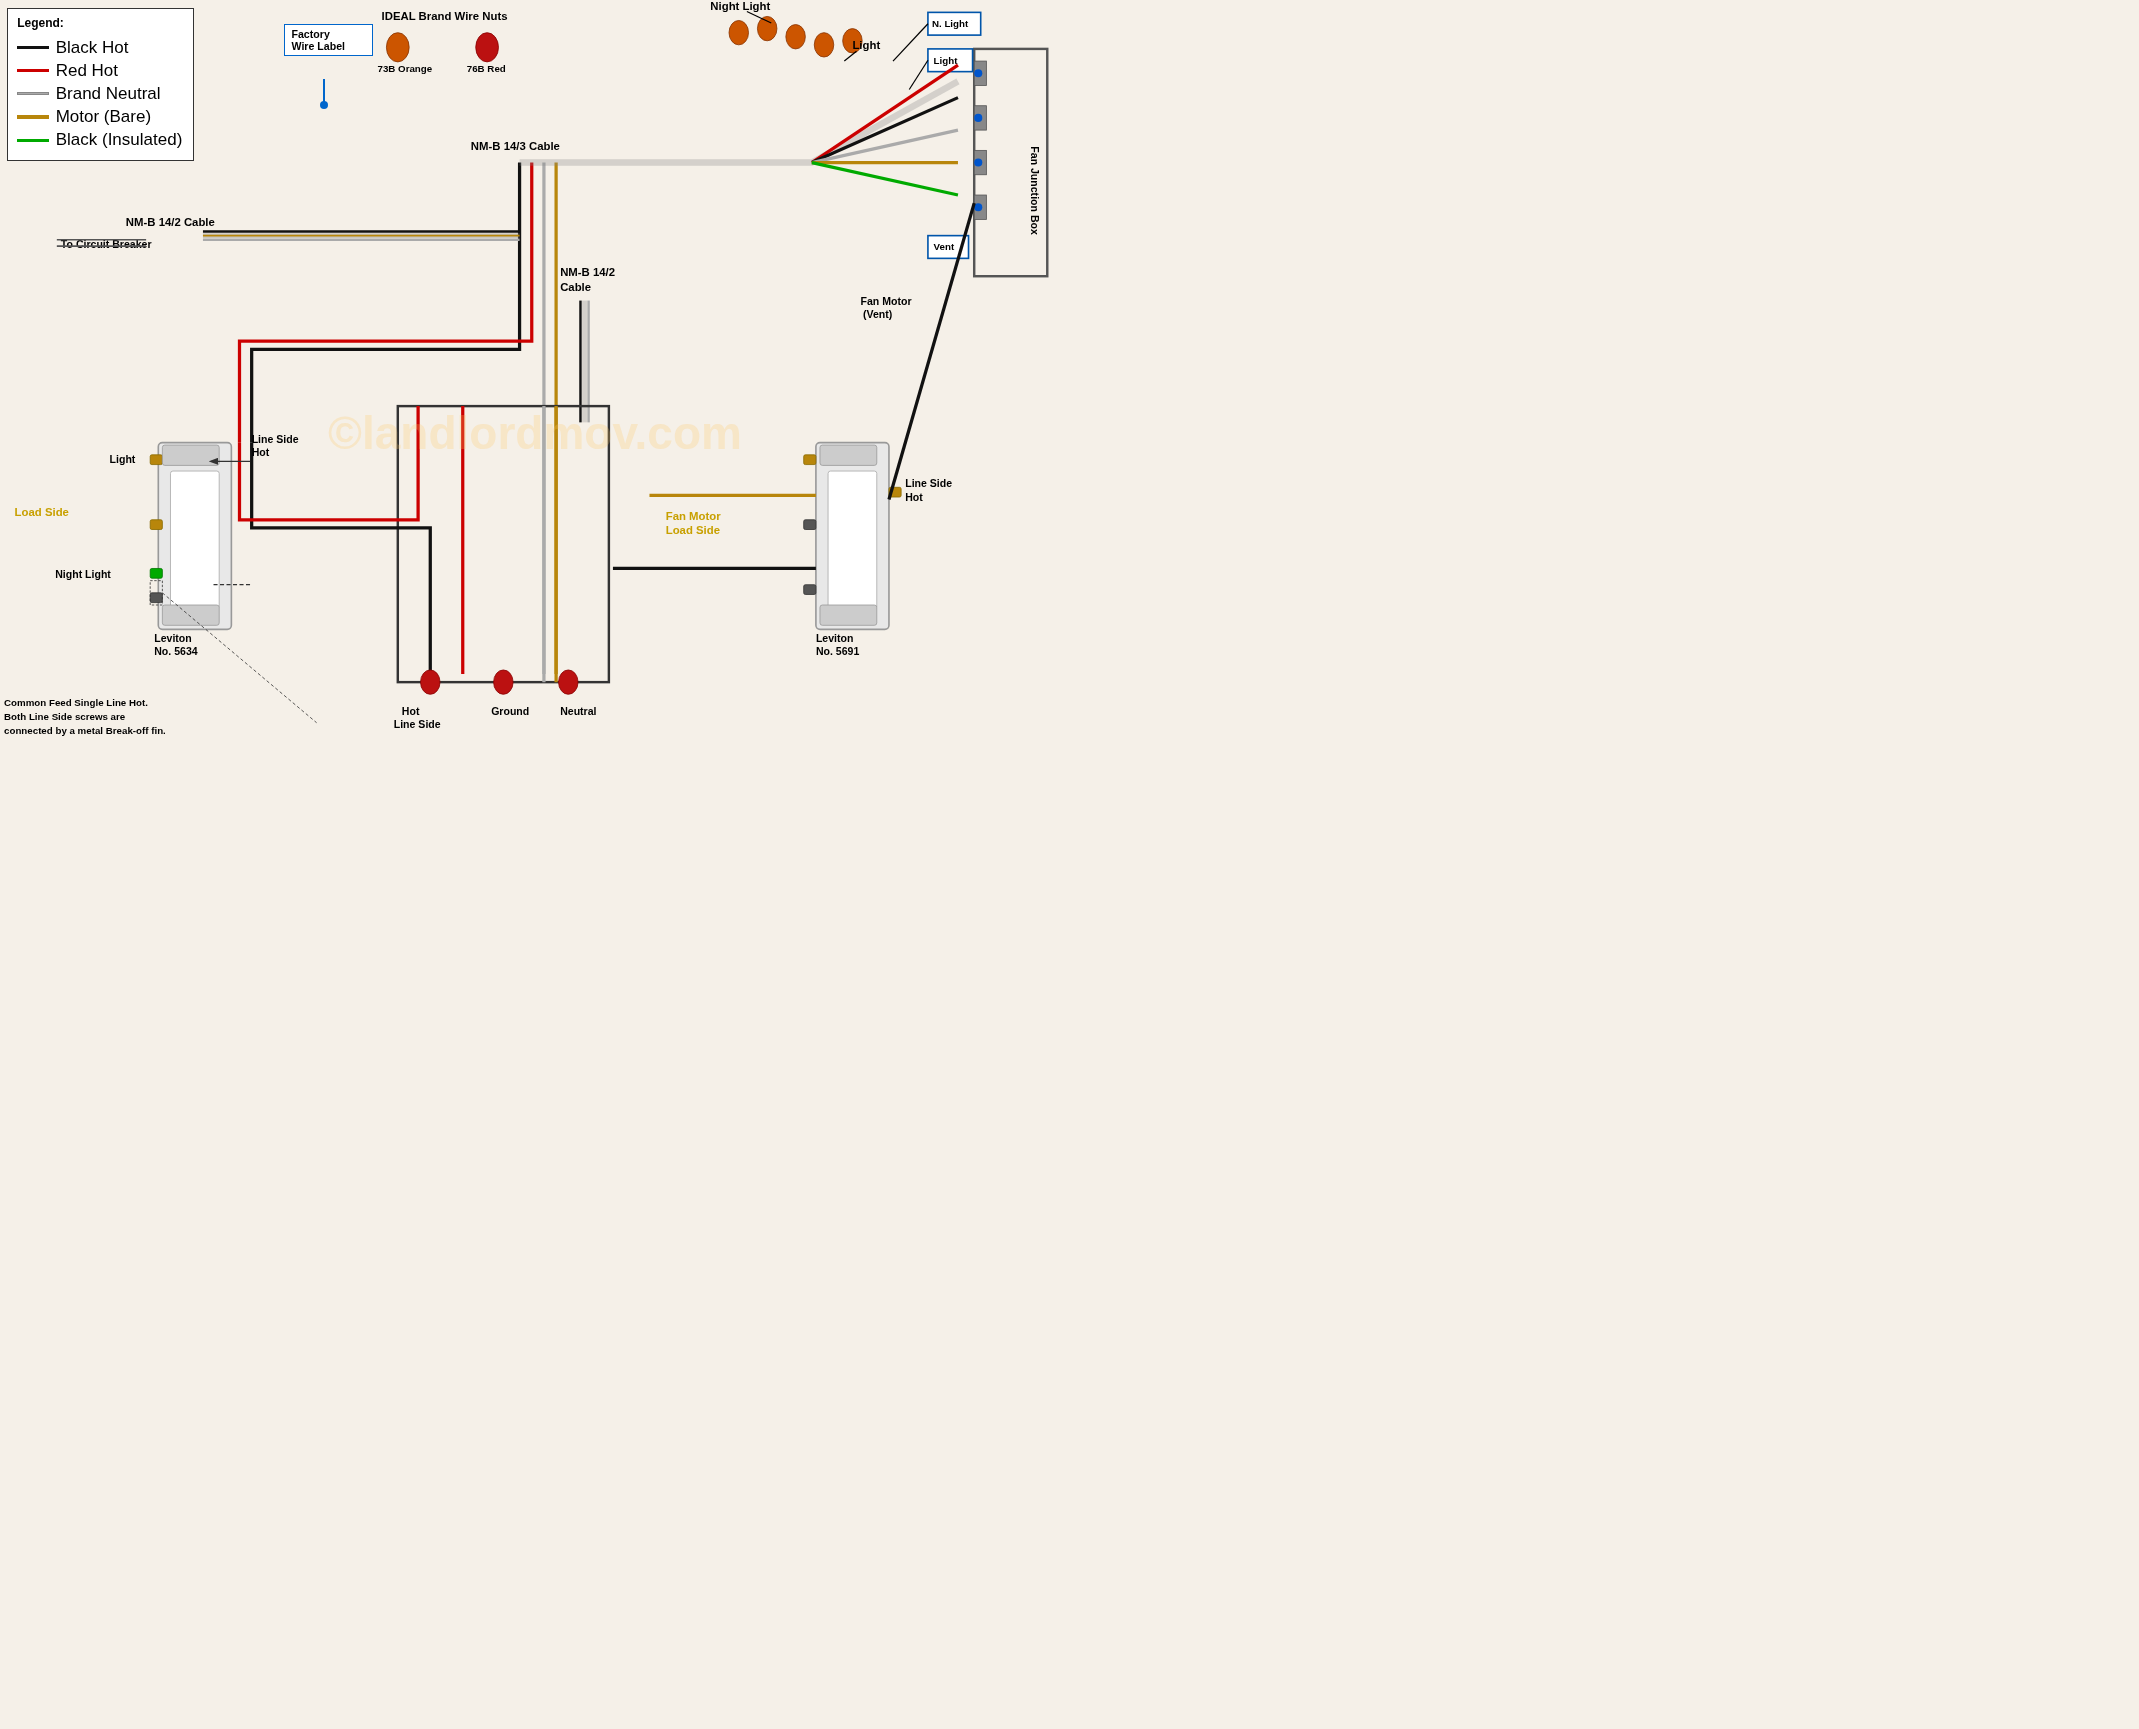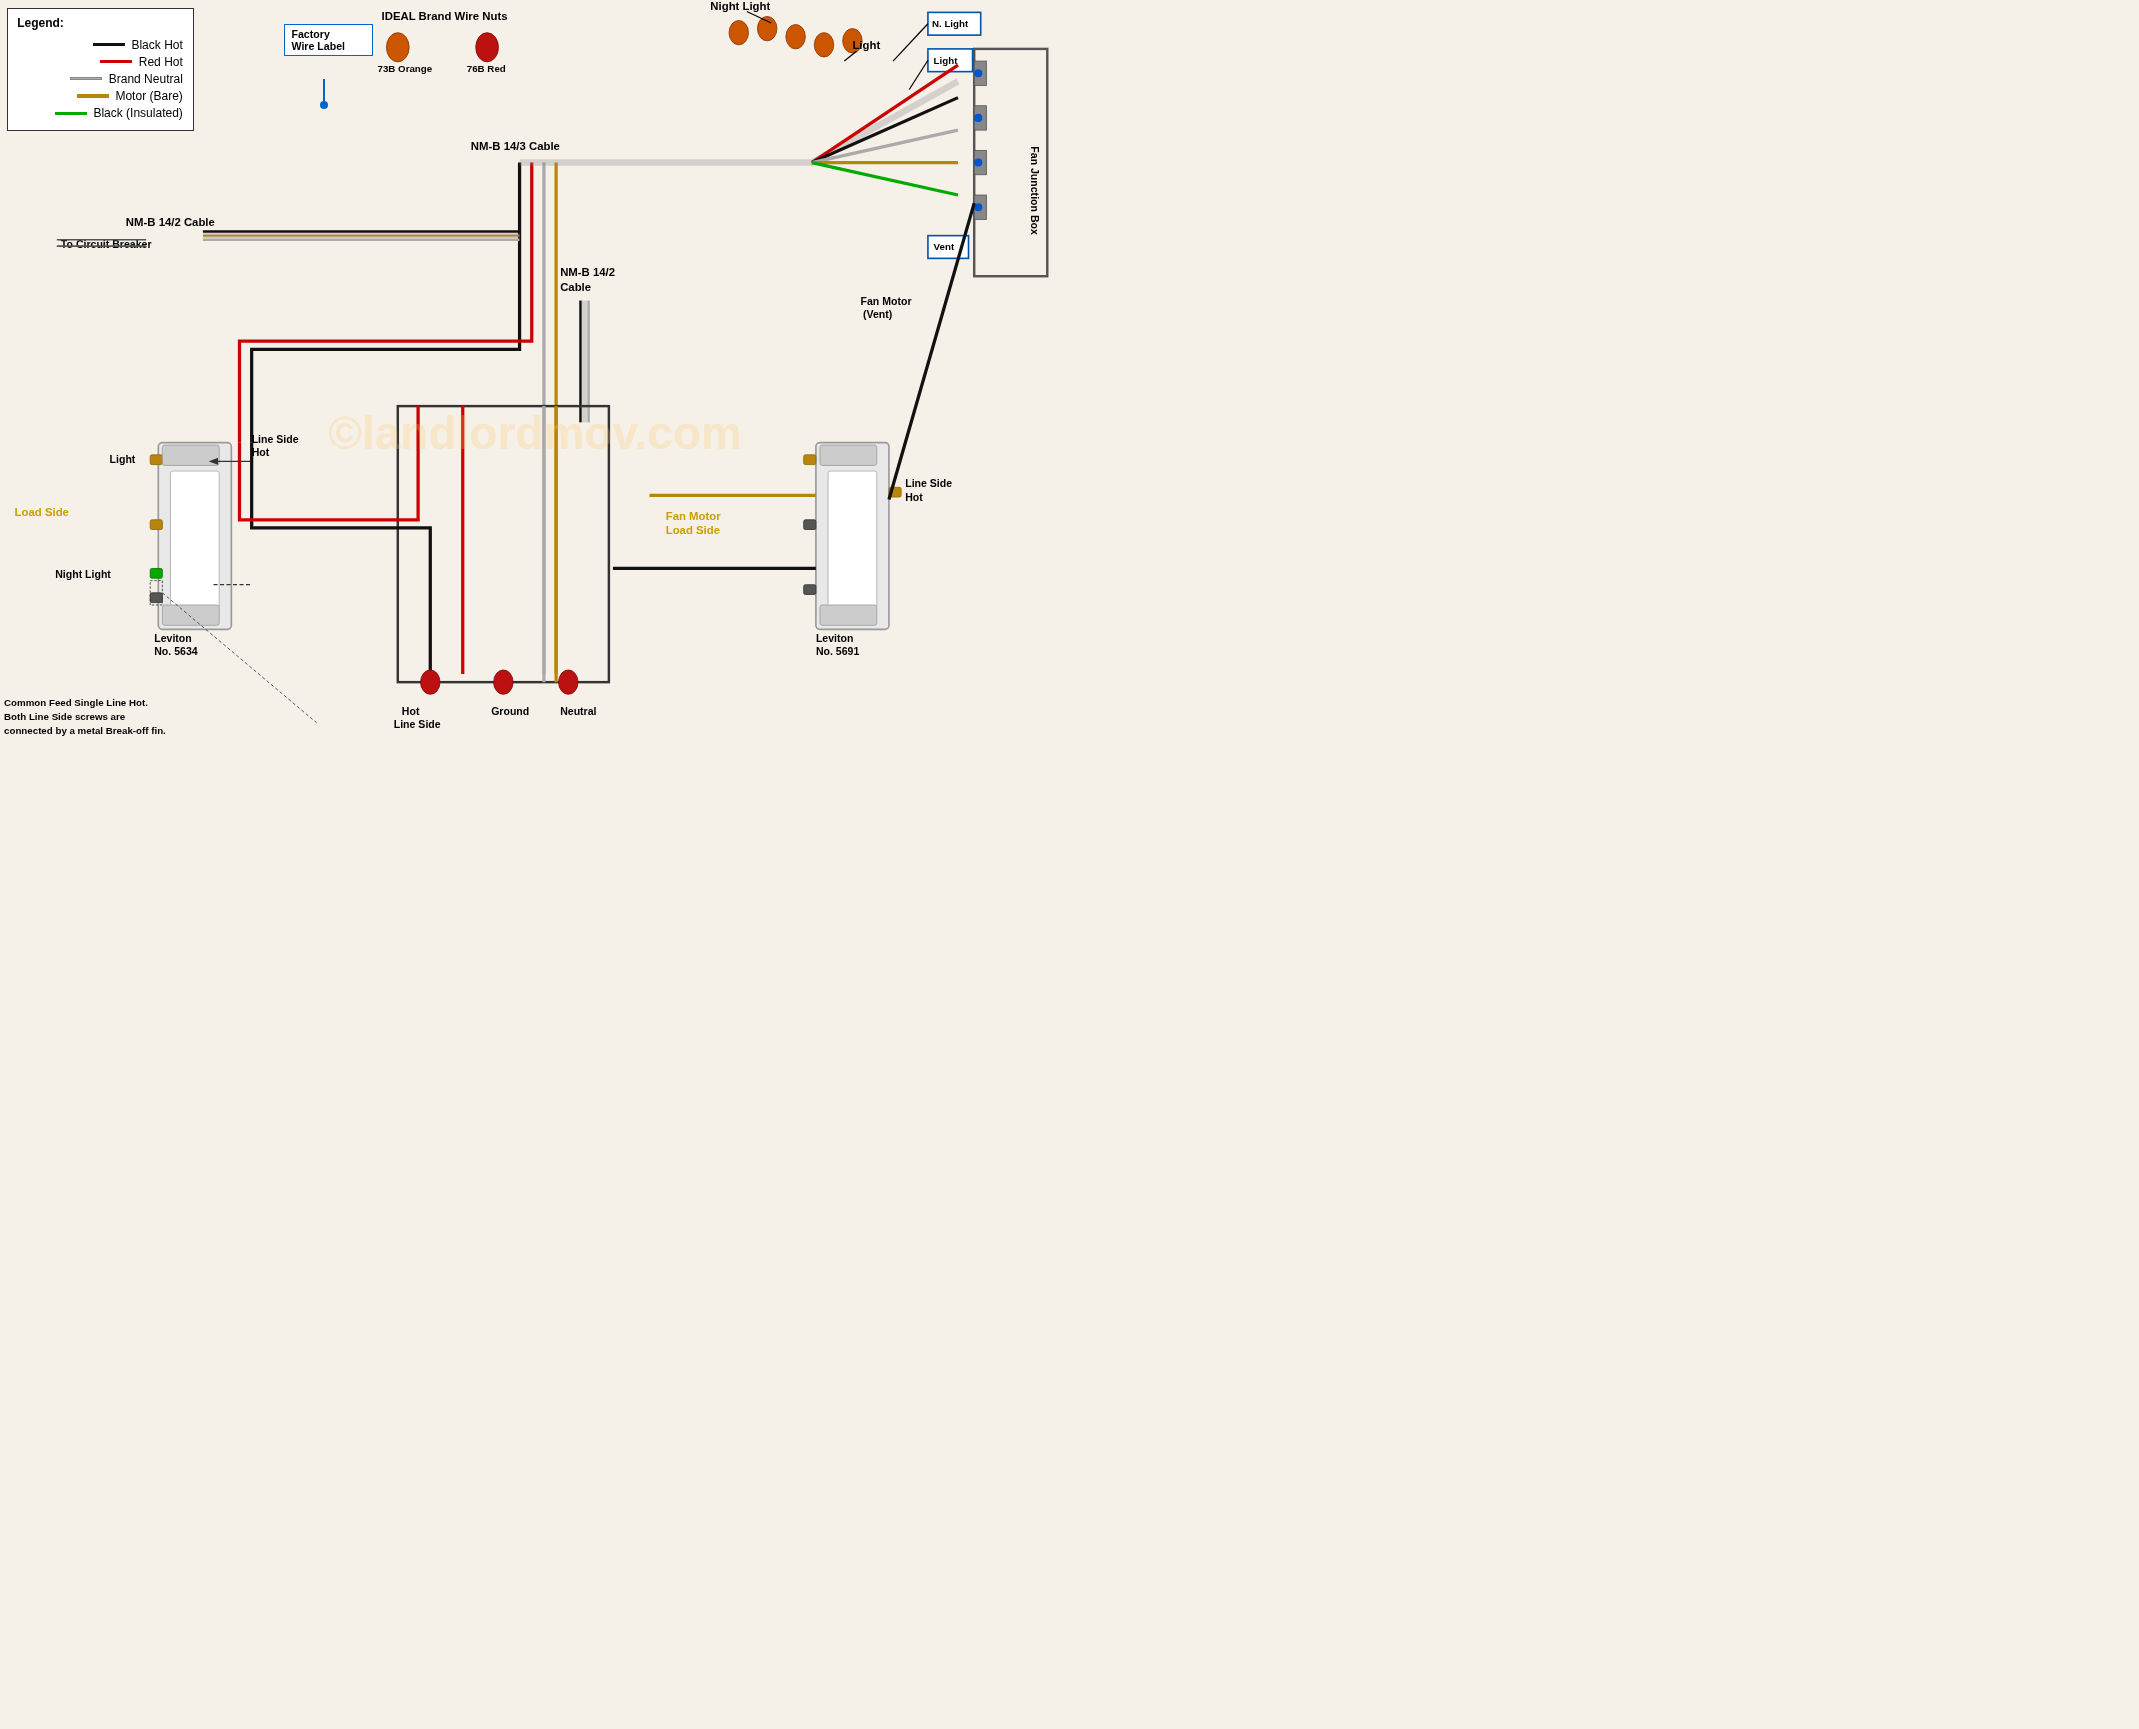--- a/index.html
+++ b/index.html
@@ -25,22 +25,21 @@
     }
     .legend-title {
       font-weight: bold;
       font-size: 12px;
       margin-bottom: 8px;
     }
     .legend-item {
       display: flex;
       align-items: center;
       margin-bottom: 3.2px;
-      font-size: 12px;
-      justify-content: flex-end;
+      font-size: 17px;
     }
     .legend-line {
       width: 32px;
       height: 3.2px;
       margin-right: 6.5px;
       flex-shrink: 0;
     }
 
     
     .factory-label-box {

